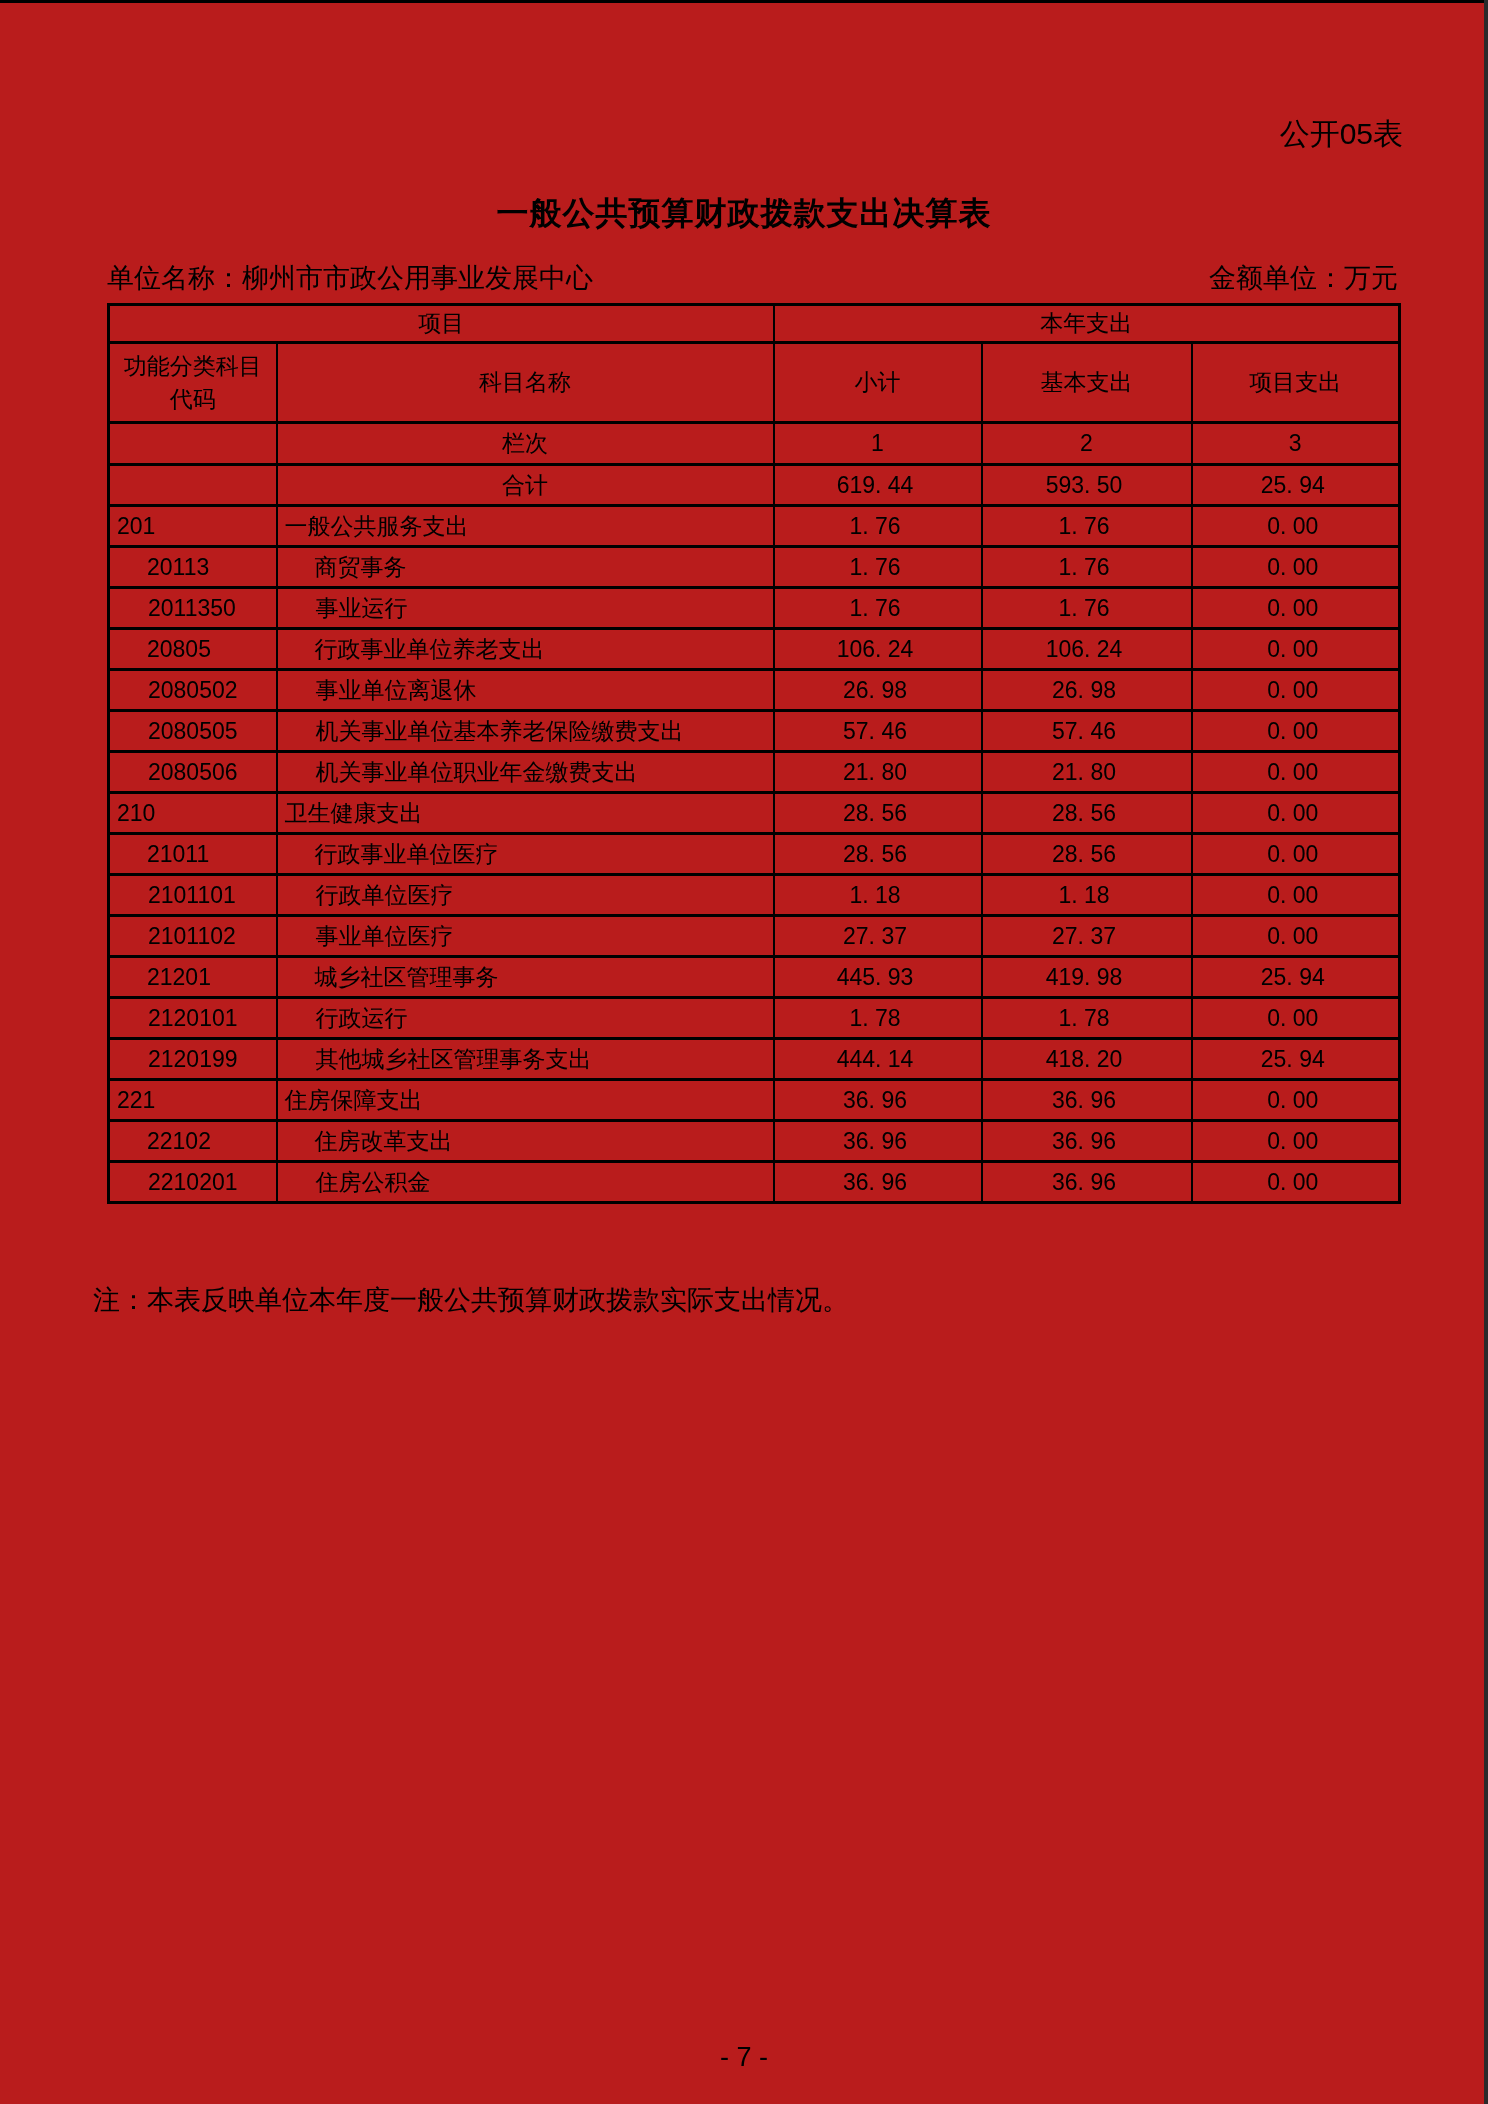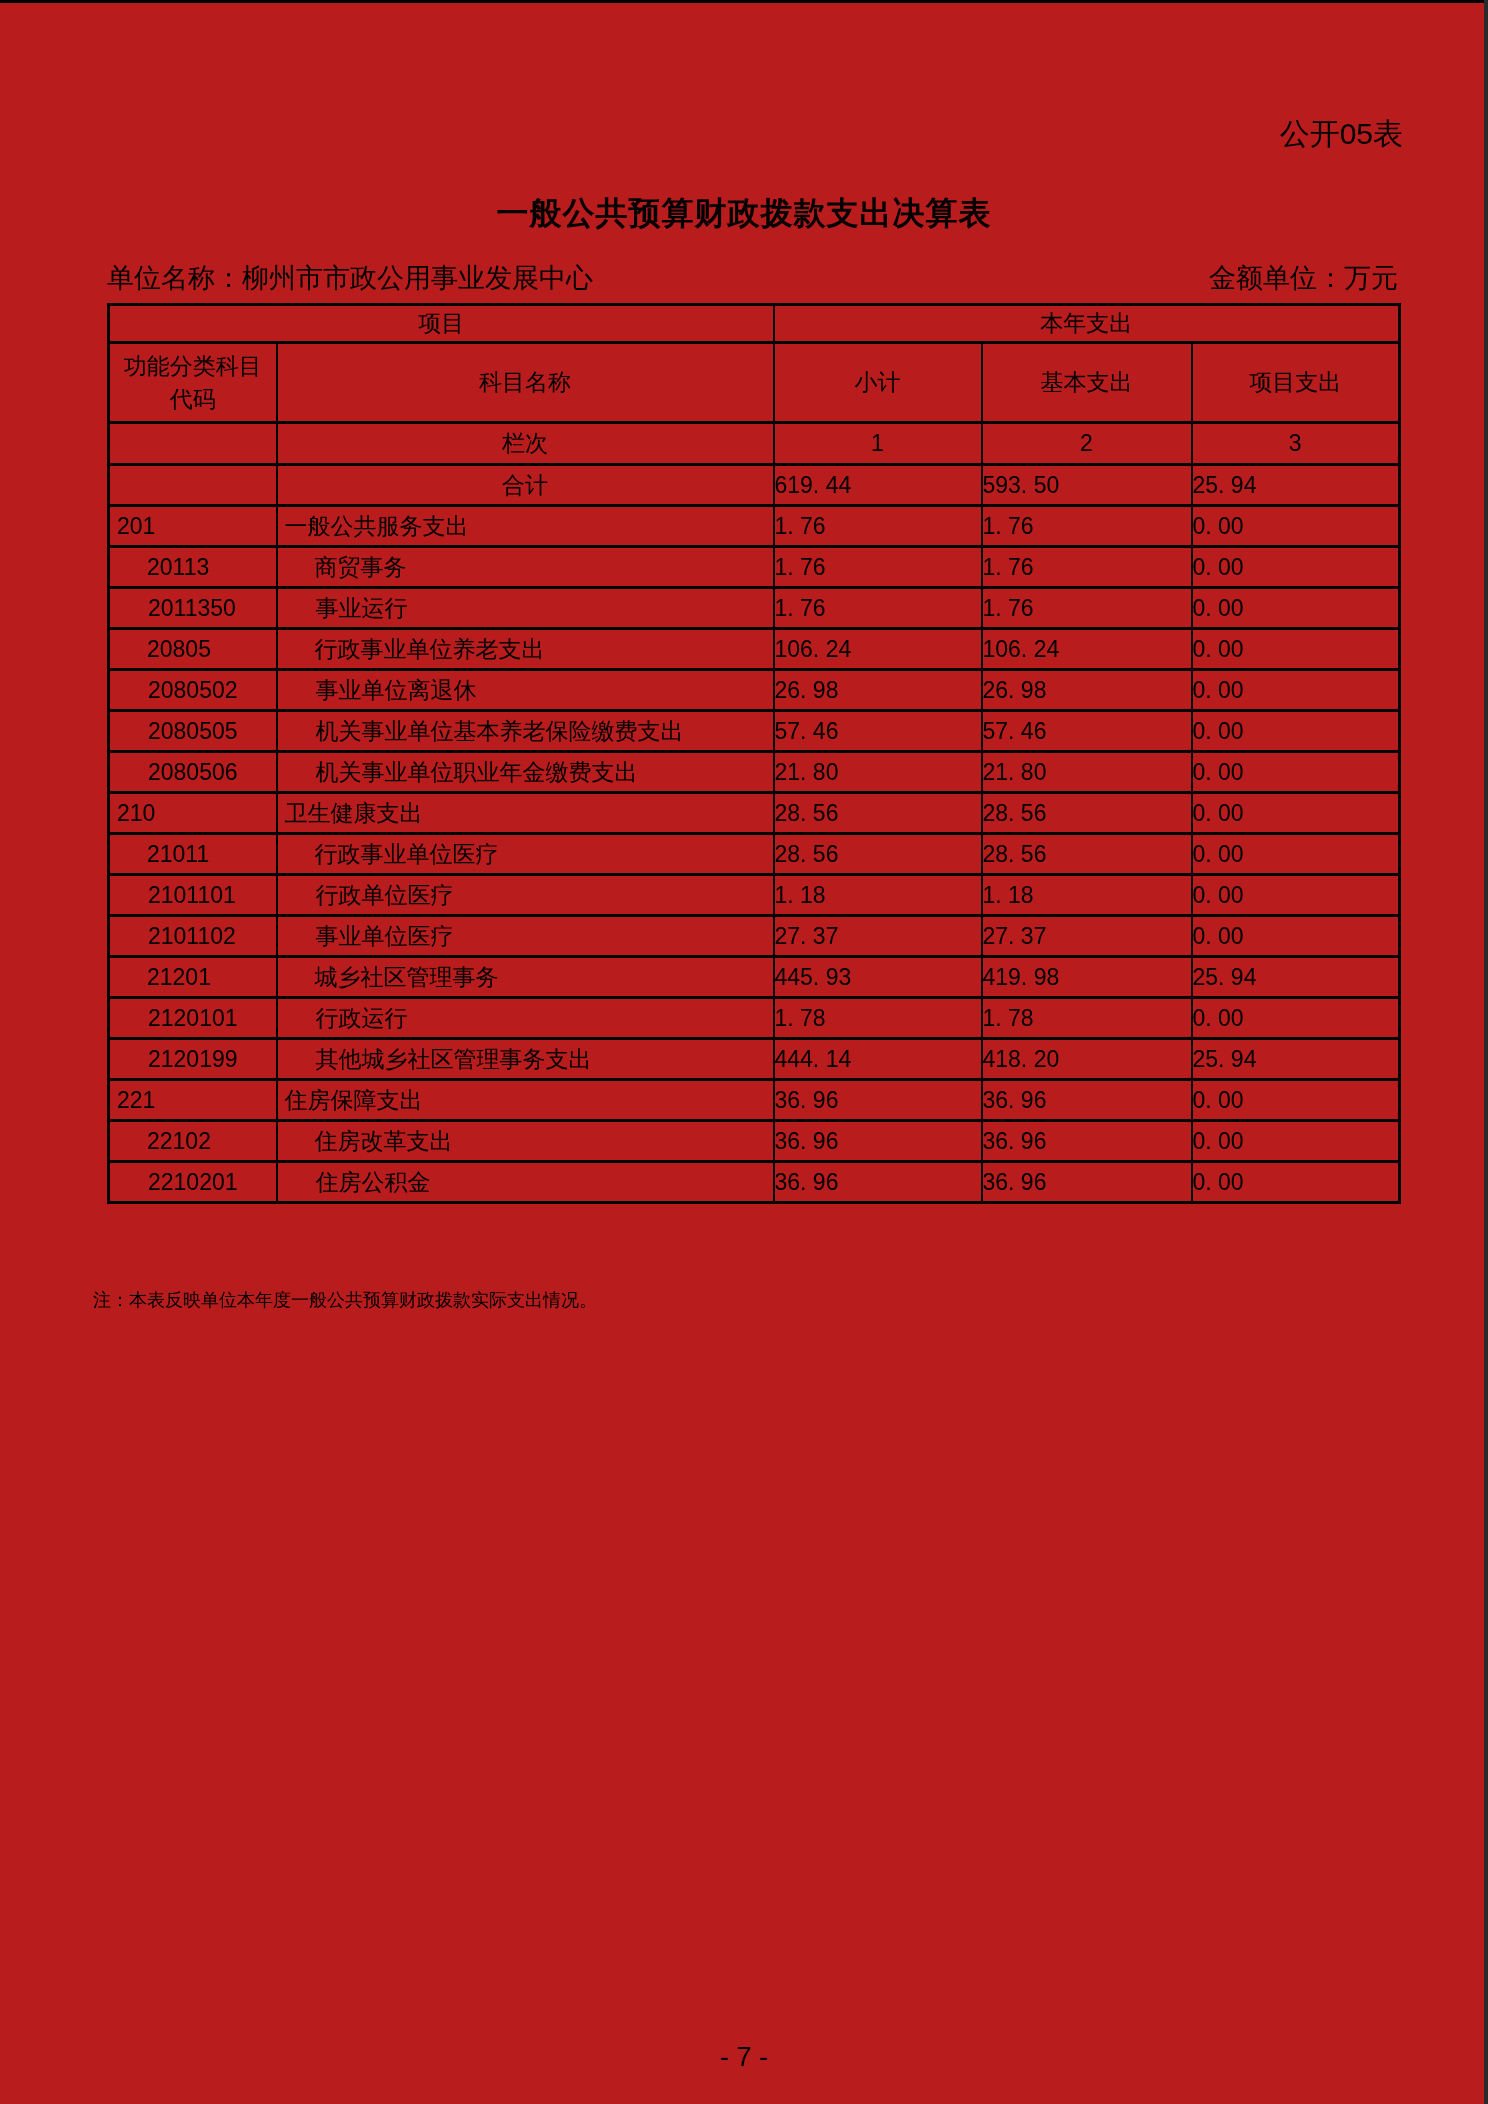--- a/index.html
+++ b/index.html
@@ -33,29 +33,29 @@
     border:3px solid #000; border-left-width:2px; border-right-width:2px;
     padding:0; vertical-align:middle; overflow:hidden; white-space:nowrap;
   }
   .budget th { font-weight:normal; text-align:center; }
   .budget thead tr.h1 { height:38px; }
   .budget thead tr.h2 { height:80px; }
   .budget thead tr.h3 { height:42px; }
   .budget tbody tr { height:41px; }
   .budget .two-line { line-height:33px; }
   .budget td.center { text-align:center; }
-  .budget td.num { text-align:left; padding-right:5px; }
+  .budget td.num { text-align:center; padding-right:5px; }
   .budget td.code, .budget td.name { text-align:left; }
   .budget .lv1 { padding-left:7px; }
   .budget .lv2 { padding-left:37px; }
   .budget .lv3 { padding-left:38px; }
 
   .note {
     position:absolute; top:1286px; left:93px;
-    font-size:18px; line-height:28px;
+    font-size:27px; line-height:28px;
   }
   .page-number {
     position:absolute; top:2042px; left:0; width:100%;
     text-align:center; font-size:27px;
   }
 </style>
 </head>
 <body>
 
 <div class="page">

